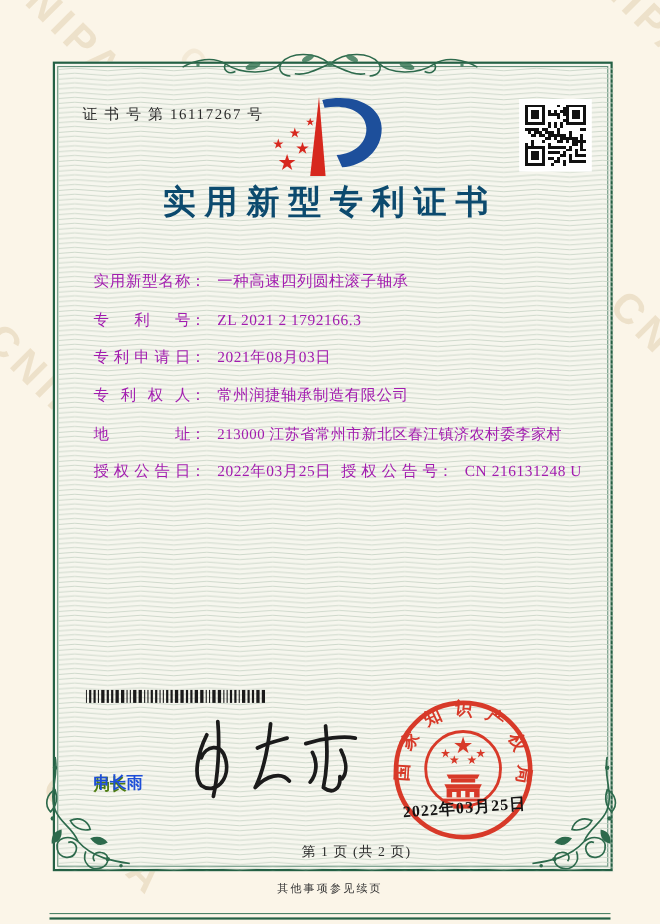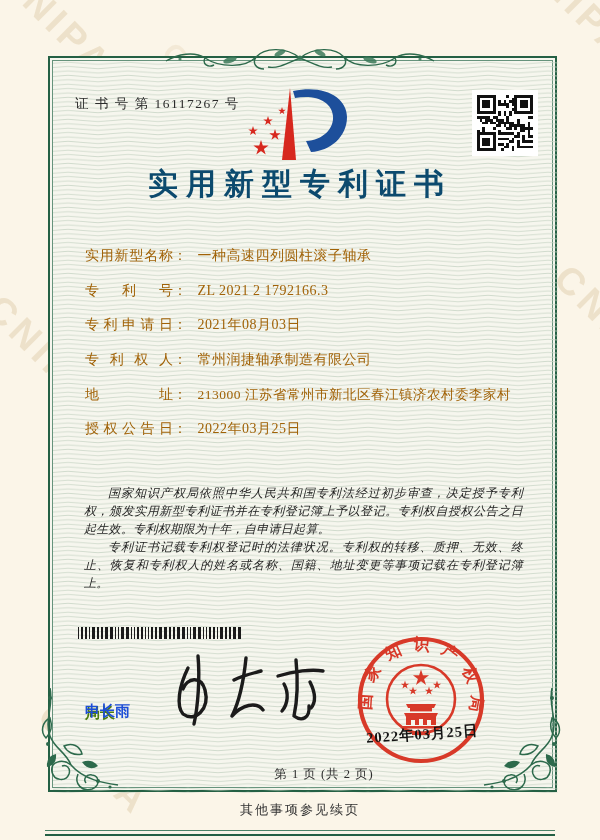--- a/index.html
+++ b/index.html
@@ -27,21 +27,21 @@
   
   .content{position:absolute;inset:0;z-index:3;}
   .cert-no{position:absolute;left:75px;top:95px;font-size:13.5px;letter-spacing:1.5px;color:#2b2b2b;}
   .logo{position:absolute;left:237px;top:84px;width:130px;height:84px;}
   .qr-box{position:absolute;left:472px;top:90px;width:66px;height:66px;background:#ffffff;display:flex;align-items:center;justify-content:center;}
   .title{
     position:absolute;left:0;right:0;top:164px;text-align:center;
     font-size:30px;font-weight:700;letter-spacing:8px;color:#0c4a6e;
   }
   .fields{position:absolute;left:85px;top:247px;width:440px;}
-  .frow{position:relative;height:34.7px;font-size:14px;color:#a16207;white-space:nowrap;}
+  .frow{position:relative;height:34.7px;font-size:14px;color:#a21caf;white-space:nowrap;}
   .flabel{display:inline-block;width:88px;text-align:justify;text-align-last:justify;font-weight:500;}
   .fcolon{display:inline-block;}
   .fvalue{margin-left:7px;letter-spacing:.5px;}
   .fvalue.small{font-size:13.5px;margin-top:40px;}
   .pair2{position:absolute;left:225px;top:0;}
   .paras{position:absolute;left:84px;top:484px;width:439px;z-index:3;}
   .paras p{
     margin:0;font-size:12px;line-height:18px;text-align:justify;
     text-indent:2em;font-style:italic;color:#1f1f1f;letter-spacing:.3px;
   }
@@ -49,21 +49,21 @@
   .director-title{position:absolute;left:85px;top:704px;font-size:15px;font-weight:600;color:#4d7c0f;}
   .director-name{position:absolute;left:85px;top:702px;font-size:15px;font-weight:600;color:#1d4ed8;}
   .signature{position:absolute;left:158px;top:648px;width:175px;height:88px;z-index:4;}
   .seal{position:absolute;left:354px;top:633px;width:134px;height:134px;z-index:4;opacity:.95;}
   .seal-date{
     position:absolute;left:366px;top:724px;width:140px;z-index:5;
     font-size:14.5px;font-weight:700;color:#141414;letter-spacing:1px;
     transform:rotate(-4deg);white-space:nowrap;
   }
   .page-indicator{position:absolute;left:0;right:0;top:766px;text-align:center;font-size:12.5px;color:#2d2d2d;letter-spacing:1px;margin-left:48px;}
-  .continuation{position:absolute;left:0;right:0;top:801px;text-align:center;font-size:13px;color:#333;letter-spacing:2px;z-index:2;}
+  .continuation{position:absolute;left:0;right:0;top:801px;text-align:center;font-size:10px;color:#333;letter-spacing:2px;z-index:2;}
   .garland{position:absolute;left:160px;top:43px;width:280px;height:30px;z-index:3;}
   .flourish{position:absolute;width:82px;height:108px;z-index:3;}
   .flourish.bl{left:38px;top:688px;}
   .flourish.br{left:482px;top:688px;transform:scaleX(-1);}
   .nextpage-line1{position:absolute;left:45px;right:45px;top:830px;height:0;border-top:1px solid #4d8368;z-index:1;}
   .nextpage-line2{position:absolute;left:45px;right:45px;top:834px;height:0;border-top:2px solid #246044;z-index:1;}
 </style>
 </head>
 <body>
 
@@ -397,27 +397,27 @@
       <span class="flabel">专利权人</span><span class="fcolon">：</span>
       <span class="fvalue">常州润捷轴承制造有限公司</span>
     </div>
     <div class="frow">
       <span class="flabel">地址</span><span class="fcolon">：</span>
       <span class="fvalue small">213000 江苏省常州市新北区春江镇济农村委李家村</span>
     </div>
     <div class="frow">
       <span class="flabel">授权公告日</span><span class="fcolon">：</span>
       <span class="fvalue">2022年03月25日</span>
+      <span class="pair2">
+        <span class="flabel">授权公告号</span><span class="fcolon">：</span>
+        <span class="fvalue">CN 216131248 U</span>
+      </span>
     </div>
   </div>
 
-  <div class="paras">
-    <p>国家知识产权局依照中华人民共和国专利法经过初步审查，决定授予专利权，颁发实用新型专利证书并在专利登记簿上予以登记。专利权自授权公告之日起生效。专利权期限为十年，自申请日起算。</p>
-    <p>专利证书记载专利权登记时的法律状况。专利权的转移、质押、无效、终止、恢复和专利权人的姓名或名称、国籍、地址变更等事项记载在专利登记簿上。</p>
-  </div>
 
   <svg class="barcode" id="barcode" viewBox="0 0 163 12" preserveAspectRatio="none">
       <rect x="0" y="0" width="1" height="12" fill="#1a1a1a"></rect>
       <rect x="3" y="0" width="2" height="12" fill="#1a1a1a"></rect>
       <rect x="7" y="0" width="2" height="12" fill="#1a1a1a"></rect>
       <rect x="11" y="0" width="1" height="12" fill="#1a1a1a"></rect>
       <rect x="14" y="0" width="3" height="12" fill="#1a1a1a"></rect>
       <rect x="19" y="0" width="2" height="12" fill="#1a1a1a"></rect>
       <rect x="23" y="0" width="2" height="12" fill="#1a1a1a"></rect>
       <rect x="27" y="0" width="3" height="12" fill="#1a1a1a"></rect>

